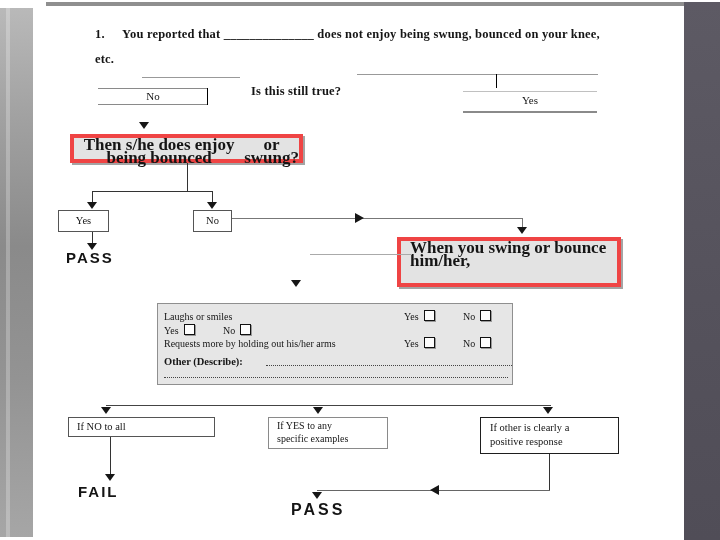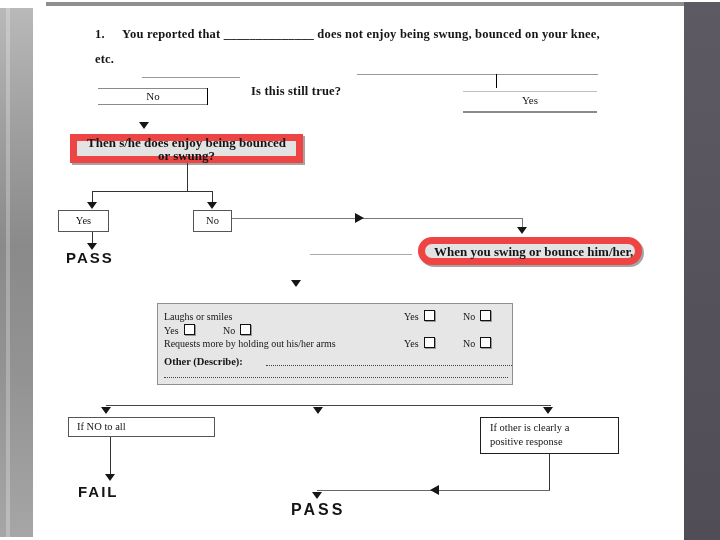--- a/index.html
+++ b/index.html
@@ -15,23 +15,23 @@
   
   .hline{position:absolute;height:1px;background:#555;}
   .vline{position:absolute;width:1px;background:#333;}
   .tri-down{position:absolute;width:0;height:0;border-left:5px solid transparent;border-right:5px solid transparent;border-top:7px solid #161616;}
   .tri-right{position:absolute;width:0;height:0;border-top:5px solid transparent;border-bottom:5px solid transparent;border-left:9px solid #161616;}
   .tri-left{position:absolute;width:0;height:0;border-top:5px solid transparent;border-bottom:5px solid transparent;border-right:9px solid #161616;}
   
   .qtext{position:absolute;font-weight:700;font-size:12.5px;letter-spacing:.2px;white-space:nowrap;}
   .label{position:absolute;font-size:11px;white-space:nowrap;}
   .center{text-align:center;}
-  .shaded-box{position:absolute;background:#e3e3e3;border:7px solid #ef4444;box-sizing:border-box;
-              box-shadow:2px 2px 0 rgba(90,90,90,.55);display:flex;flex-direction:column;justify-content:center;
-              font-weight:700;font-size:13px;line-height:13px;}
+  .shaded-box{position:absolute;background:#e3e3e3;border:4px solid #ef4444;box-sizing:border-box;
+              box-shadow:2px 2px 0 rgba(90,90,90,.55);display:flex;flex-direction:row;justify-content:center;
+              font-weight:700;font-size:17px;line-height:13px;}
   .plain-box{position:absolute;background:#fff;border:1px solid #555;box-sizing:border-box;font-size:10.5px;}
   .bigword{position:absolute;font-family:"Liberation Sans",sans-serif;font-weight:800;letter-spacing:2px;
            font-size:15px;color:#141414;white-space:nowrap;}
   
   .checklist{position:absolute;left:157px;top:303px;width:356px;height:82px;background:#e6e6e6;
              border:1px solid #8f8f8f;box-sizing:border-box;padding:6px 0 0 6px;}
   .cl-row{display:flex;font-size:10px;line-height:13.5px;}
   .cl-label{width:240px;}
   .cl-yes{width:59px;}
   .cl-no{width:48px;}
@@ -91,21 +91,21 @@
 
   <div class="vline" style="left:92px;top:232px;height:11px;"></div>
   <div class="tri-down" style="left:87px;top:243px;"></div>
   <div class="bigword" style="left:66px;top:249px;">PASS</div>
 
   <div class="hline" style="left:232px;top:218px;width:291px;background:#777;"></div>
   <div class="tri-right" style="left:355px;top:213px;"></div>
   <div class="vline" style="left:522px;top:218px;height:9px;background:#777;"></div>
   <div class="tri-down" style="left:517px;top:227px;"></div>
 
-  <div class="shaded-box" style="left:418px;top:237px;width:224px;height:28px;padding-left:9px;border-radius:15px;">
+  <div class="shaded-box" style="left:397px;top:237px;width:224px;height:50px;padding-left:9px;">
     <div>When you swing or bounce him/her,</div>
   </div>
   <div class="hline" style="left:310px;top:254px;width:102px;background:#aaa;"></div>
 
   <div class="tri-down" style="left:291px;top:280px;"></div>
 
   <div class="checklist">
     <div class="cl-row">
       <span class="cl-label">Laughs or smiles</span>
       <span class="cl-yes"><span>Yes</span><span class="cb"></span></span>
@@ -127,20 +127,24 @@
     <div class="dotted-full"></div>
   </div>
 
   <div class="hline" style="left:106px;top:405px;width:445px;background:#444;"></div>
   <div class="tri-down" style="left:101px;top:407px;"></div>
   <div class="tri-down" style="left:313px;top:407px;"></div>
   <div class="tri-down" style="left:543px;top:407px;"></div>
 
   <div class="plain-box" style="left:68px;top:417px;width:147px;height:20px;line-height:18px;padding-left:8px;">If NO to all</div>
 
+  <div class="plain-box" style="left:268px;top:417px;width:120px;height:32px;border-color:#8a8a8a;padding:2px 0 0 8px;font-size:10px;line-height:12.5px;">
+    <div>If YES to any</div>
+    <div>specific examples</div>
+  </div>
 
   <div class="plain-box" style="left:480px;top:417px;width:139px;height:37px;border-color:#1e1e1e;padding:3px 0 8px 9px;line-height:13.5px;">
     <div>If other is clearly a</div>
     <div>positive response</div>
   </div>
 
   <div class="vline" style="left:110px;top:437px;height:37px;"></div>
   <div class="tri-down" style="left:105px;top:474px;"></div>
   <div class="bigword" style="left:78px;top:483px;">FAIL</div>
 

